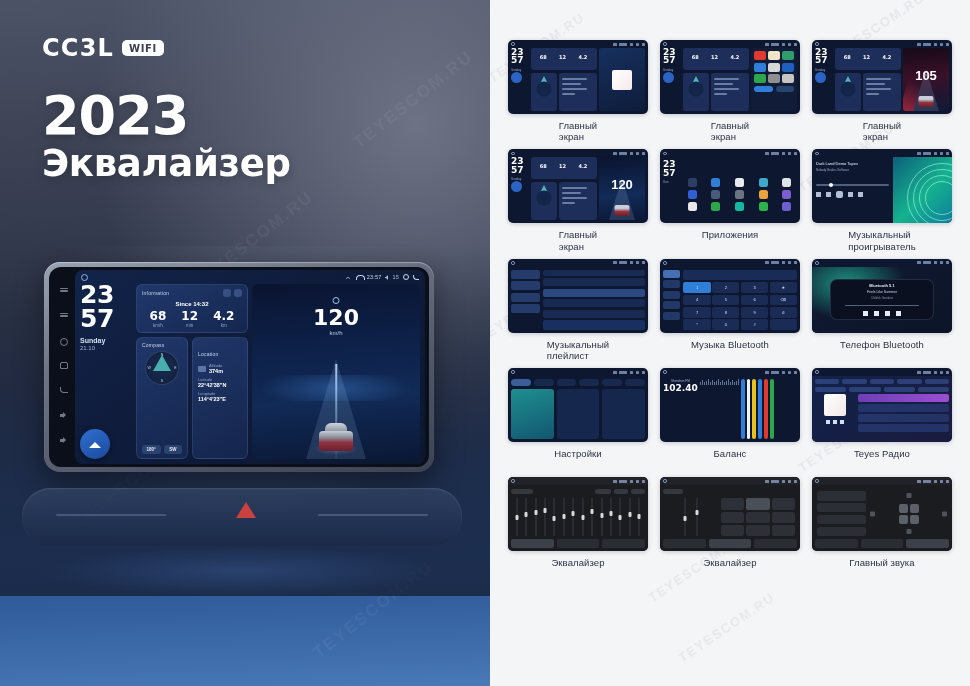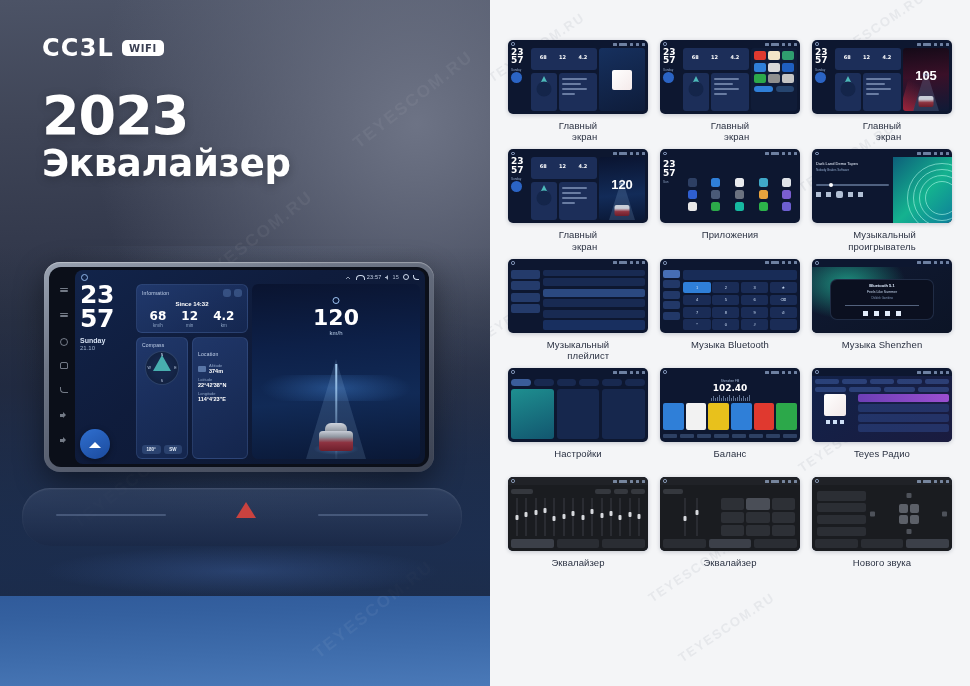--- a/index.html
+++ b/index.html
@@ -250,21 +250,21 @@
   .grid {
     display:grid; grid-template-columns:repeat(3,1fr); gap:7px 12px;
     position:relative; z-index:2;
   }
   .cell { display:flex; flex-direction:column; align-items:center; }
   .thumb {
     width:100%; height:74px; border-radius:5px; overflow:hidden; position:relative;
     background:#0d1730; box-shadow:0 1px 4px rgba(20,30,60,0.22);
   }
   .cap {
-    margin-top:6px; text-align:right; color:#2a3142; font-size:9.5px;
+    margin-top:6px; text-align:left; color:#2a3142; font-size:9.5px;
     line-height:1.18; font-weight:400; letter-spacing:0.1px; min-height:22px;
   }
 
   
   .t-bar { height:8px; display:flex; align-items:center; padding:0 3px; gap:2px; }
   .t-dot { width:3.5px;height:3.5px;border:0.6px solid rgba(190,215,255,0.7); border-radius:50%; }
   .t-sp { flex:1; }
   .t-r { display:flex; gap:2.5px; align-items:center; }
   .t-r i { display:block; width:3.5px;height:3px;background:rgba(190,215,255,0.55); border-radius:0.5px; }
   .t-r i.wide { width:8px; }
@@ -348,21 +348,21 @@
   
   .t-set { height:100%; padding:3px; display:flex; flex-direction:column; gap:3px; }
   .t-chips { display:flex; gap:3px; }
   .t-chip { flex:1; height:7px; border-radius:4px; background:rgba(45,75,140,0.35); }
   .t-chip.on { background:rgba(90,140,225,0.6); }
   .t-tiles { flex:1; display:flex; gap:3px; }
   .t-tile { flex:1; border-radius:3px; background:rgba(32,55,105,0.5); }
   .t-tile.teal { background:linear-gradient(160deg,#1e8f90,#12566f); }
 
   
-  .t-rad { height:100%; display:flex; flex-direction:column; padding:3px; gap:2px; }
+  .t-rad { height:100%; display:flex; flex-direction:row; padding:3px; gap:2px; }
   .t-radtop { text-align:center; }
   .t-radf { color:#fff; font-size:9px; font-weight:700; font-family:"DejaVu Sans",sans-serif; }
   .t-radsm { color:#9fb3d2; font-size:3px; }
   .t-scale { height:6px; display:flex; align-items:flex-end; justify-content:center; gap:1px; }
   .t-scale i { display:block; width:1px; background:rgba(180,210,250,0.5); }
   .t-presets { display:flex; gap:2px; flex:1; }
   .t-preset { flex:1; border-radius:2px; }
   .t-radbot { height:7px; display:flex; gap:3px; align-items:center; }
   .t-radbot i { display:block; flex:1; height:4px; border-radius:1px; background:rgba(120,160,220,0.3); }
 
@@ -1022,21 +1022,21 @@
               <div class="t-btctrl">
                 <i></i>
                 <i></i>
                 <i></i>
                 <i></i>
               </div>
             </div>
           </div>
         </div>
         <div class="cap">
-          <div>Музыка Shenzhen</div>
+          <div>Телефон Bluetooth</div>
             <div></div>
         </div>
       </div>
 
       <div class="cell">
         <div class="thumb">
           <div class="t-bar">
               <i class="t-dot"></i>
               <span class="t-sp"></span>
               <span class="t-r">
@@ -1350,20 +1350,20 @@
               </div>
             </div>
             <div class="t-eqbot">
                 <i></i>
                 <i></i>
                 <i class="on"></i>
               </div>
           </div>
         </div>
         <div class="cap">
-          <div>Нового звука</div>
+          <div>Главный звука</div>
             <div></div>
         </div>
       </div>
 
     </div>
   </section>
 </div>
 
 </body></html>

